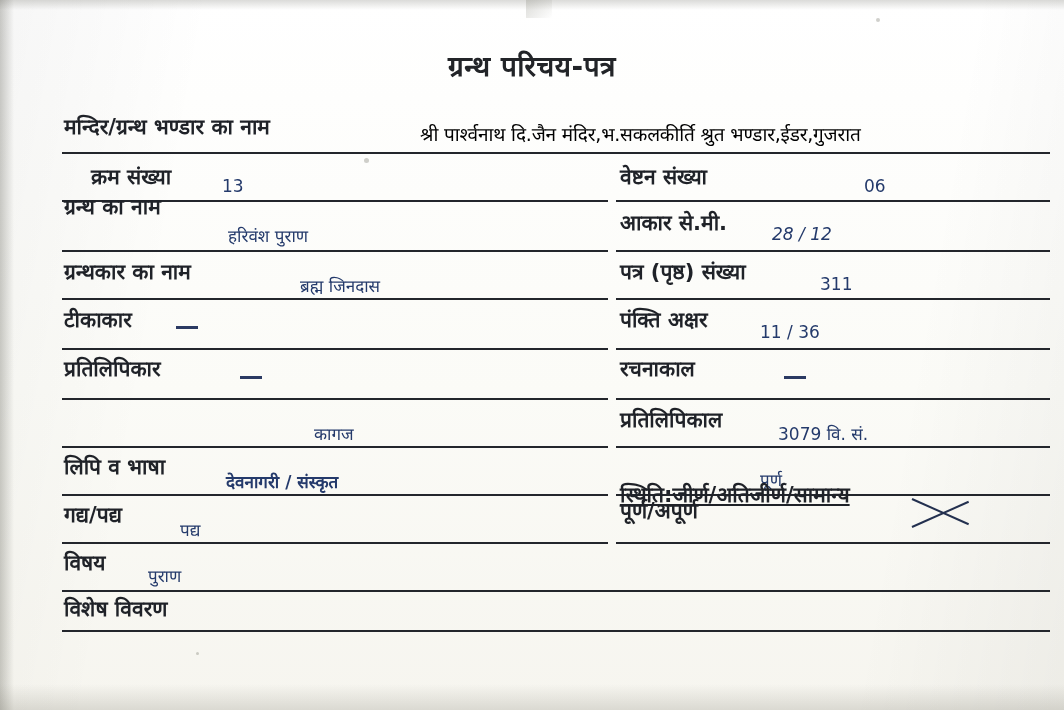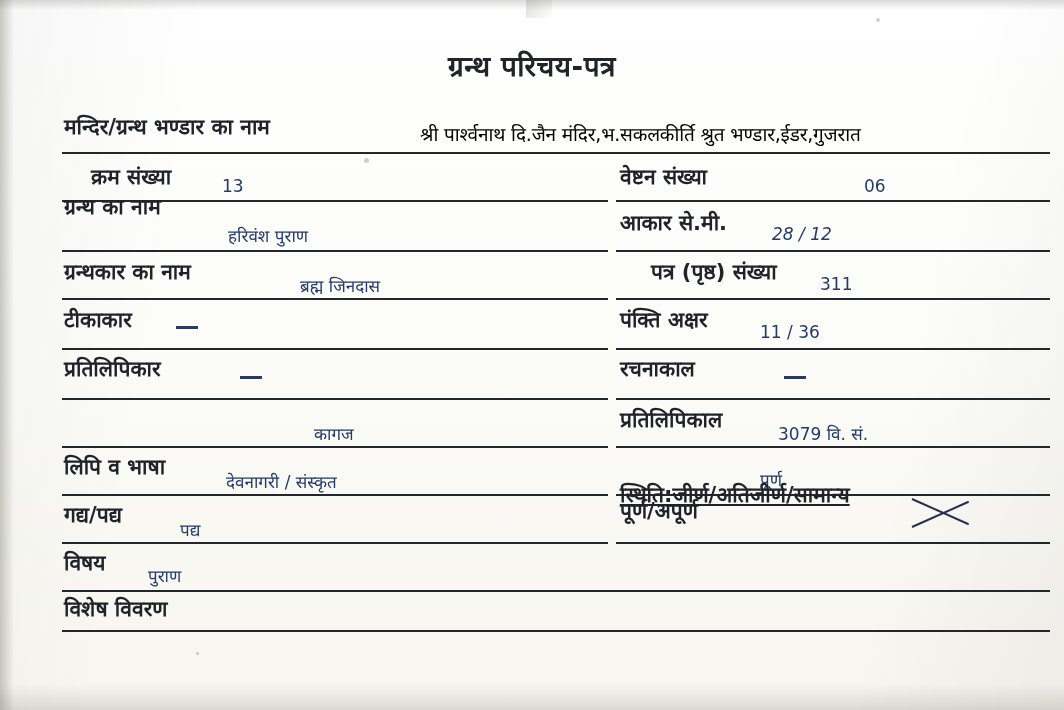--- a/index.html
+++ b/index.html
@@ -152,21 +152,21 @@
 
   <div class="label" style="left:64px; top:192px;">ग्रन्थ का नाम</div>
   <div class="value hand" style="left:228px; top:224px;">हरिवंश पुराण</div>
   <div class="label" style="left:620px; top:208px;">आकार से.मी.</div>
   <div class="value hand" style="left:772px; top:224px;font-style:italic;">28 / 12</div>
   <div class="rule" style="left:62px; top:250px; width:546px;"></div>
   <div class="rule" style="left:616px; top:250px; width:434px;"></div>
 
   <div class="label" style="left:64px; top:257px;">ग्रन्थकार का नाम</div>
   <div class="value hand" style="left:272px; top:274px;margin-left:28px;">ब्रह्म जिनदास</div>
-  <div class="label" style="left:620px; top:257px;margin-left:31px;">पत्र (पृष्ठ) संख्या</div>
+  <div class="label" style="left:620px; top:257px;">पत्र (पृष्ठ) संख्या</div>
   <div class="value hand" style="left:820px; top:274px;text-align:right;">311</div>
   <div class="rule" style="left:62px; top:298px; width:546px;"></div>
   <div class="rule" style="left:616px; top:298px; width:434px;"></div>
 
   <div class="label" style="left:64px; top:305px;">टीकाकार</div>
   <div class="dash" style="left:176px; top:326px;"></div>
   <div class="label" style="left:620px; top:305px;">पंक्ति अक्षर</div>
   <div class="value hand" style="left:760px; top:322px;">11 / 36</div>
   <div class="rule" style="left:62px; top:348px; width:546px;"></div>
   <div class="rule" style="left:616px; top:348px; width:434px;"></div>
@@ -178,21 +178,21 @@
   <div class="rule" style="left:62px; top:398px; width:546px;"></div>
   <div class="rule" style="left:616px; top:398px; width:434px;"></div>
 
   <div class="value hand" style="left:314px; top:422px;">कागज</div>
   <div class="label" style="left:620px; top:405px;">प्रतिलिपिकाल</div>
   <div class="value hand" style="left:778px; top:422px;">3079 वि. सं.</div>
   <div class="rule" style="left:62px; top:446px; width:546px;"></div>
   <div class="rule" style="left:616px; top:446px; width:434px;"></div>
 
   <div class="label" style="left:64px; top:452px;">लिपि व भाषा</div>
-  <div class="value hand" style="left:226px; top:470px;">देवनागरी / संस्कृत</div>
+  <div class="value hand" style="left:226px; top:470px;font-weight:bold;">देवनागरी / संस्कृत</div>
   <div class="label" style="left:620px; top:452px;margin-top:44px;">पूर्ण/अपूर्ण</div>
   <div class="value hand" style="left:760px; top:468px;">पूर्ण</div>
   <div class="rule" style="left:62px; top:494px; width:546px;"></div>
   <div class="rule" style="left:616px; top:494px; width:434px;"></div>
 
   <div class="label" style="left:64px; top:500px;">गद्य/पद्य</div>
   <div class="value hand" style="left:180px; top:518px;">पद्य</div>
   <div class="label" style="left:620px; top:480px;text-decoration:underline;">स्थिति:जीर्ण/अतिजीर्ण/सामान्य</div>
 
   <div class="strike" style="left:912px; top:498px; width:62px; transform: rotate(24deg);"></div>

